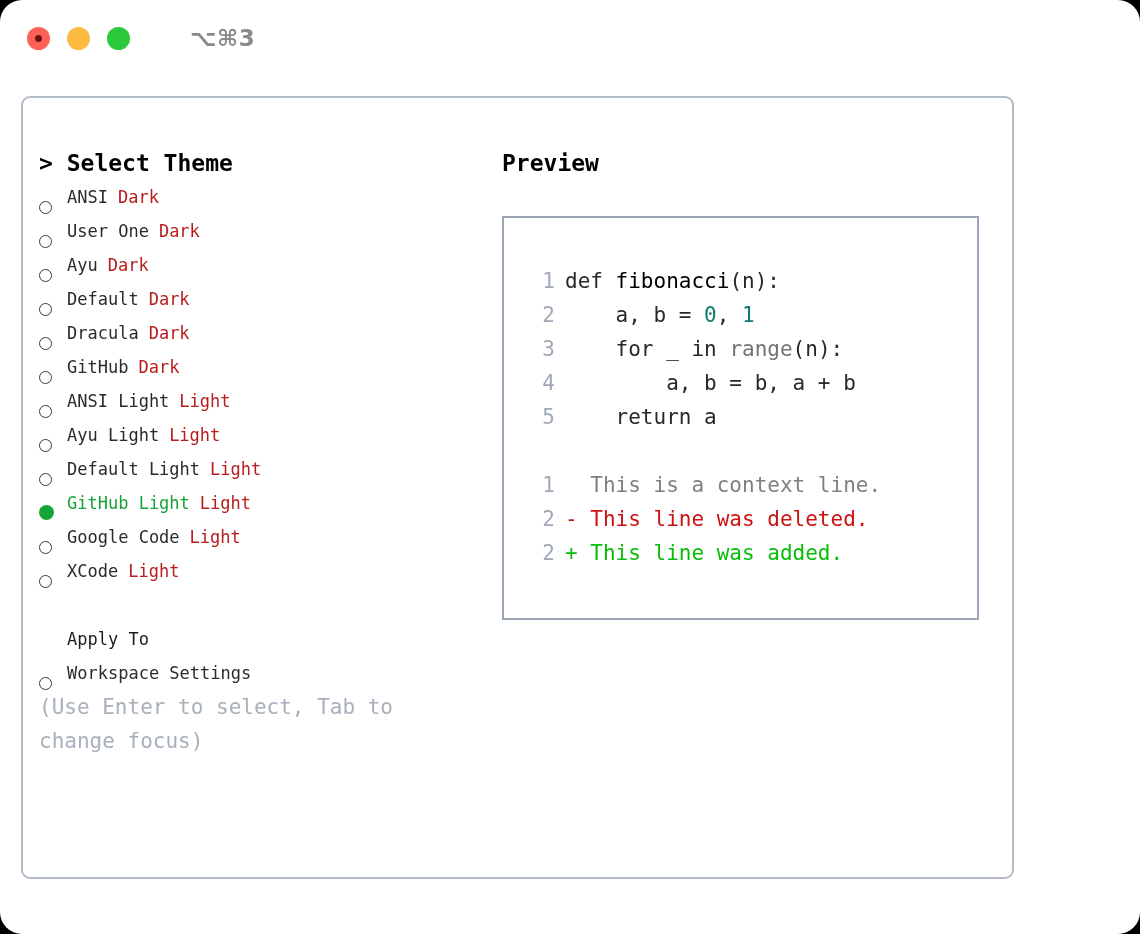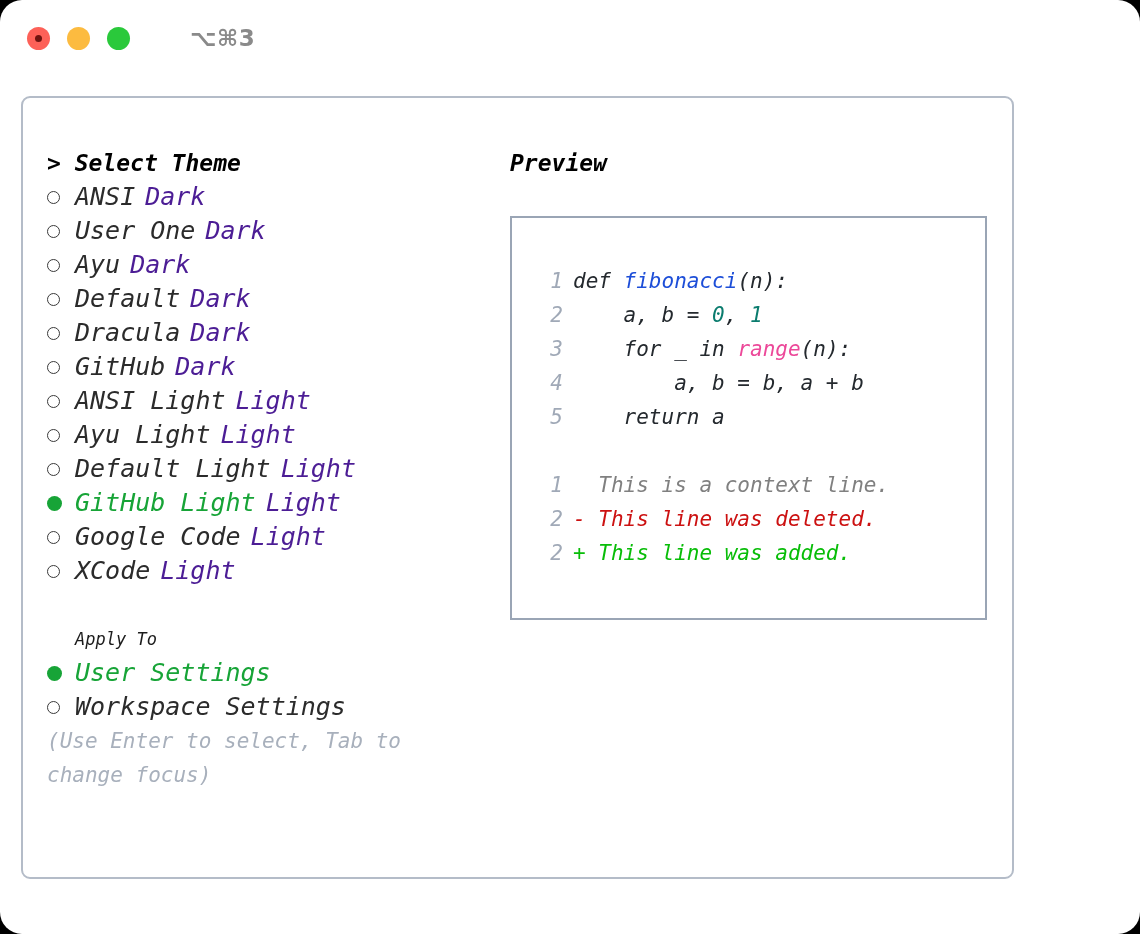--- a/index.html
+++ b/index.html
@@ -72,48 +72,47 @@
     width: 993px;
     height: 783px;
     border: 2px solid #b4bcc8;
     border-radius: 9px;
     box-sizing: border-box;
     background: #ffffff;
   }
 
   .cols {
     position: absolute;
-    left: 8px; top: 0;
+    left: 0; top: 0;
     width: 100%;
     height: 100%;
-    font-style: italic;
   }
 
   
   .left-col {
     position: absolute;
     left: 16px;
     top: 48px;
     width: 440px;
   }
 
   .section-head {
     font-size: 23px;
     font-weight: bold;
     color: #000000;
     line-height: 34px;
     white-space: pre;
   }
 
   .opt-row {
     display: flex;
-    align-items: center;
+    align-items: flex-end;
     line-height: 34px;
     height: 34px;
-    font-size: 25px;
+    font-size: 17px;
     white-space: pre;
   }
   .bullet {
     width: 19px;
     flex: 0 0 19px;
     display: inline-flex;
     align-items: center;
     justify-content: flex-start;
     margin-right: 9px;
   }
@@ -123,21 +122,21 @@
     border: 1.6px solid #3a3a3a;
     box-sizing: border-box;
   }
   .circle-filled {
     width: 15px; height: 15px;
     border-radius: 50%;
     background: #17a437;
   }
   .opt-name   { color: #2b2b2b; }
   .opt-name.selected { color: #17a437; }
-  .opt-tag    { color: #4c1d95; margin-left: 10px; }
+  .opt-tag    { color: #b91c1c; margin-left: 10px; }
 
   .spacer-sm { height: 34px; }
 
   .subhead {
     font-size: 17px;
     color: #1c1c1c;
     line-height: 34px;
     height: 34px;
     padding-left: 28px;
     white-space: pre;
@@ -183,23 +182,23 @@
   .lnum {
     color: #a0a9b7;
     width: 30px;
     flex: 0 0 30px;
     text-align: right;
     margin-right: 10px;
   }
   .code-gap { height: 34px; }
 
   .tok-plain   { color: #24292e; }
-  .tok-func    { color: #1d4ed8; }
+  .tok-func    { color: #000000; }
   .tok-num     { color: #0b7c6e; }
-  .tok-builtin { color: #ec4899; }
+  .tok-builtin { color: #737373; }
   .tok-ctx     { color: #808080; }
   .tok-del     { color: #cc1111; }
   .tok-add     { color: #08bd08; margin-top: 40px; }
 </style>
 </head>
 <body>
 
 <div class="window">
 
   <div class="titlebar">
@@ -228,21 +227,20 @@
             <div class="opt-row"><span class="bullet"><span class="circle-filled"></span></span><span class="opt-name selected">GitHub Light</span><span class="opt-tag">Light</span></div>
             <div class="opt-row"><span class="bullet"><span class="circle-open"></span></span><span class="opt-name">Google Code</span><span class="opt-tag">Light</span></div>
             <div class="opt-row"><span class="bullet"><span class="circle-open"></span></span><span class="opt-name">XCode</span><span class="opt-tag">Light</span></div>
           </div>
 
         <div class="spacer-sm"></div>
 
         <div class="subhead">Apply To</div>
 
         <div id="apply-list">
-            <div class="opt-row"><span class="bullet"><span class="circle-filled"></span></span><span class="opt-name selected">User Settings</span></div>
             <div class="opt-row"><span class="bullet"><span class="circle-open"></span></span><span class="opt-name">Workspace Settings</span></div>
           </div>
 
         <div class="hint">(Use Enter to select, Tab to change focus)</div>
       </div>
 
       <div class="right-col">
         <div class="preview-title">Preview</div>
         <div class="preview-box">
           <div id="code-block">

